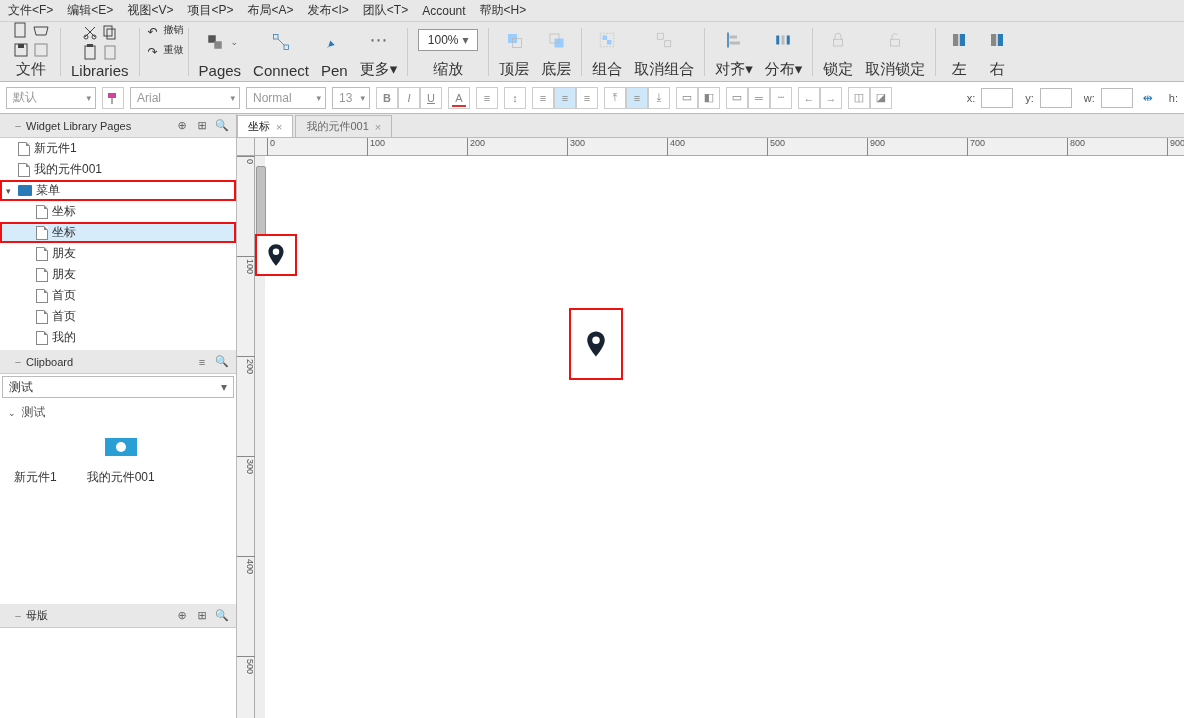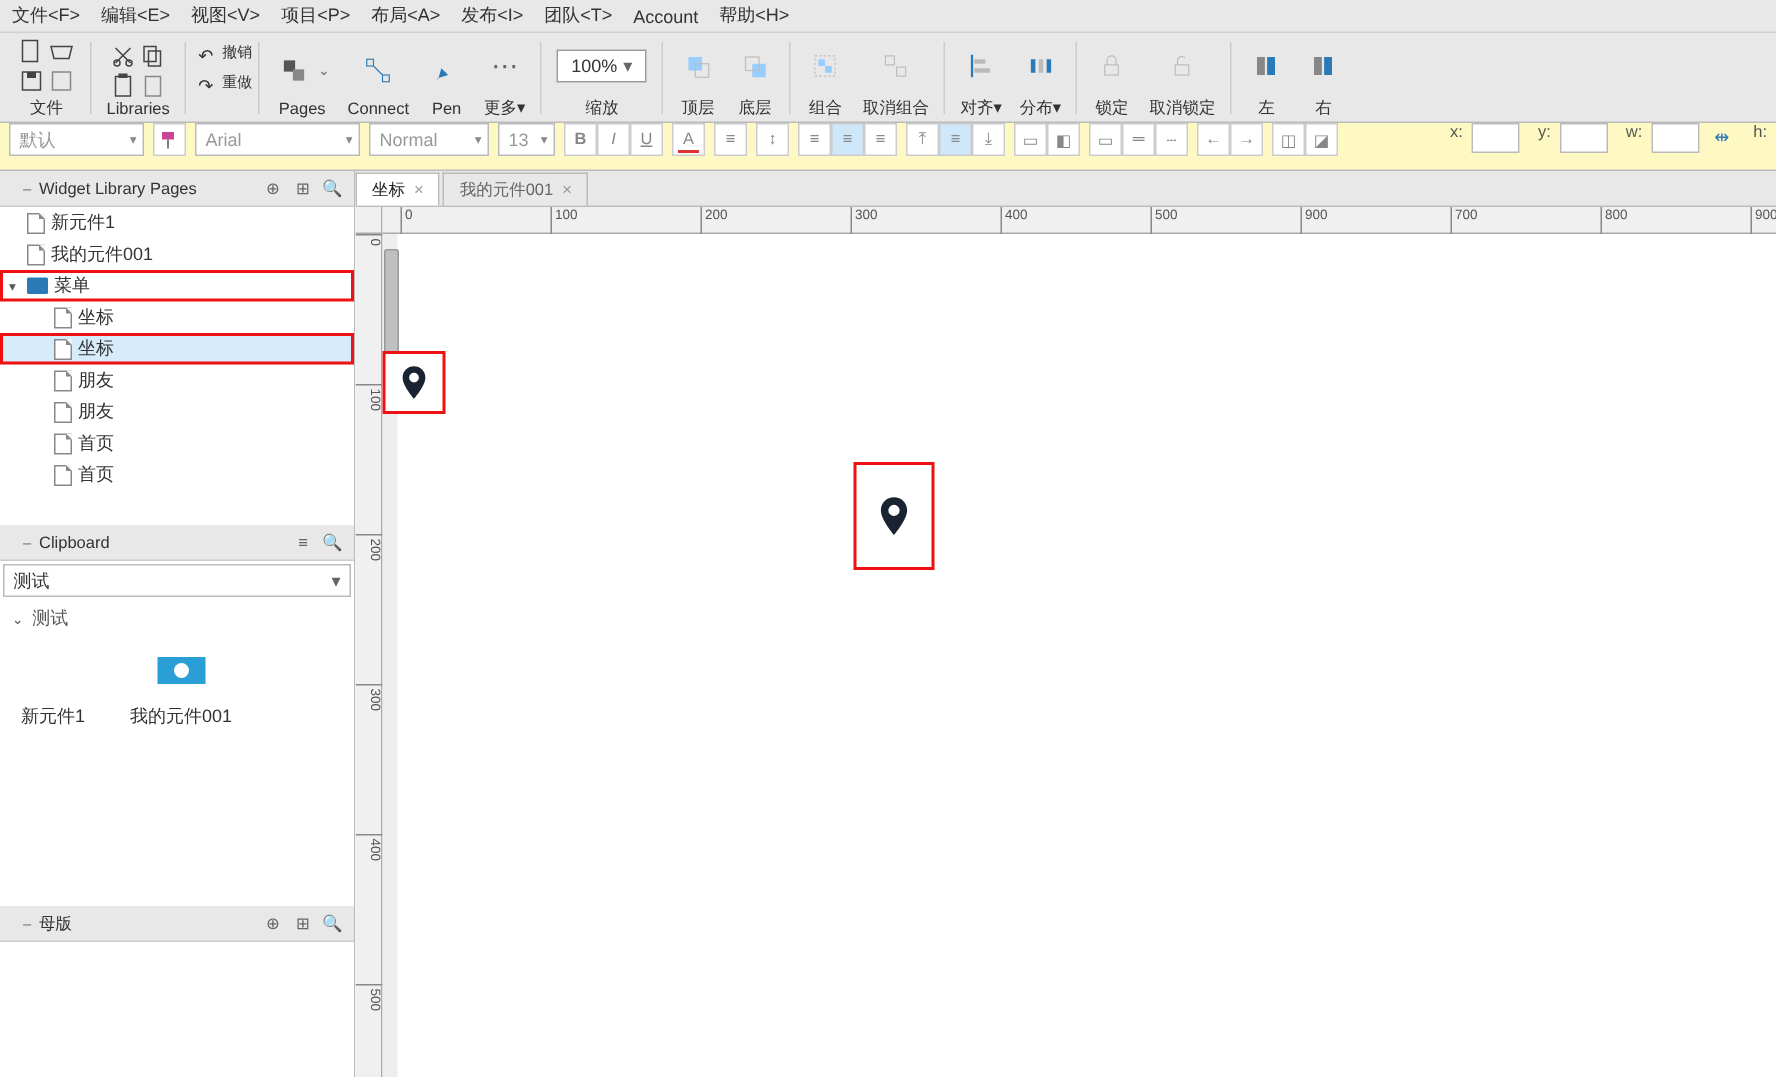--- a/index.html
+++ b/index.html
@@ -6,32 +6,32 @@
 body { width: 1184px; height: 718px; background: #e8e8e8; overflow: hidden; font-size: 12px; color: #333; }
 
 
 .menubar { height: 22px; background: #e8e8e8; display: flex; align-items: center; padding: 0 8px; gap: 14px; border-bottom: 1px solid #d0d0d0; }
 .menubar span { cursor: pointer; }
 
 
 .ribbon { height: 60px; background: #e8e8e8; display: flex; align-items: flex-end; padding: 2px 6px 2px 6px; border-bottom: 1px solid #bbb; }
 .group { display: flex; flex-direction: column; align-items: center; margin: 0 6px; }
 .group .icons { display: flex; align-items: center; gap: 3px; height: 38px; }
-.group .lbl { font-size: 11px; color: #333; text-align: center; margin-top: 1px; }
+.group .lbl { font-size: 15px; color: #333; text-align: center; margin-top: 1px; }
 .sep { width: 1px; height: 48px; background: #ccc; margin: 0 4px; align-self: center; }
 .ico { width: 18px; height: 18px; display: inline-flex; align-items: center; justify-content: center; }
 .ico svg { width: 18px; height: 18px; }
 .big { width: 26px; height: 26px; }
 .zoom { border: 1px solid #999; background: #fff; height: 22px; width: 60px; display: flex; align-items: center; justify-content: center; font-size: 12px; }
 .small-text { font-size: 10px; }
 .col2 { display: flex; flex-direction: column; gap: 2px; }
 .row-ic { display: flex; gap: 2px; }
 
 
-.fmtbar { height: 32px; background: #fef9c3; border-bottom: 1px solid #bbb; display: flex; padding: 0 6px; gap: 6px; }
+.fmtbar { height: 32px; background: #ffffff; border-bottom: 1px solid #bbb; display: flex; align-items: center; padding: 0 6px; gap: 6px; }
 .combo { border: 1px solid #bbb; background: #fff; height: 22px; display: flex; align-items: center; padding: 0 6px; color: #999; position: relative; }
 .combo::after { content: "▾"; position: absolute; right: 4px; color: #888; font-size: 9px; }
 .btn-sq { width: 22px; height: 22px; border: 1px solid #ccc; background: #fff; display: flex; align-items: center; justify-content: center; color: #888; font-size: 11px; }
 .btn-sq.active { background: #cfe8f9; }
 .grp3 { display: flex; }
 .grp3 .btn-sq { border-radius: 0; }
 .spacer { flex: 1; }
 .coordlbl { font-size: 11px; color: #555; margin-left: 6px; }
 .coordbox { width: 32px; height: 20px; border: 1px solid #bbb; background: #fff; }
 
@@ -467,20 +467,24 @@
           <span>朋友</span>
         </div>
         <div class="tree-row indent1">
           <span class="pg"></span>
           <span>首页</span>
         </div>
         <div class="tree-row indent1">
           <span class="pg"></span>
           <span>首页</span>
         </div>
+        <div class="tree-row indent1">
+          <span class="pg"></span>
+          <span>我的</span>
+        </div>
       </div>
 
     <div class="panel-hdr">
       <span class="pic">⎯</span>
       <span class="title">Clipboard</span>
       <span class="pic">≡</span>
       <span class="pic">🔍</span>
     </div>
     <div class="lib-body">
       <div class="lib-sel">

